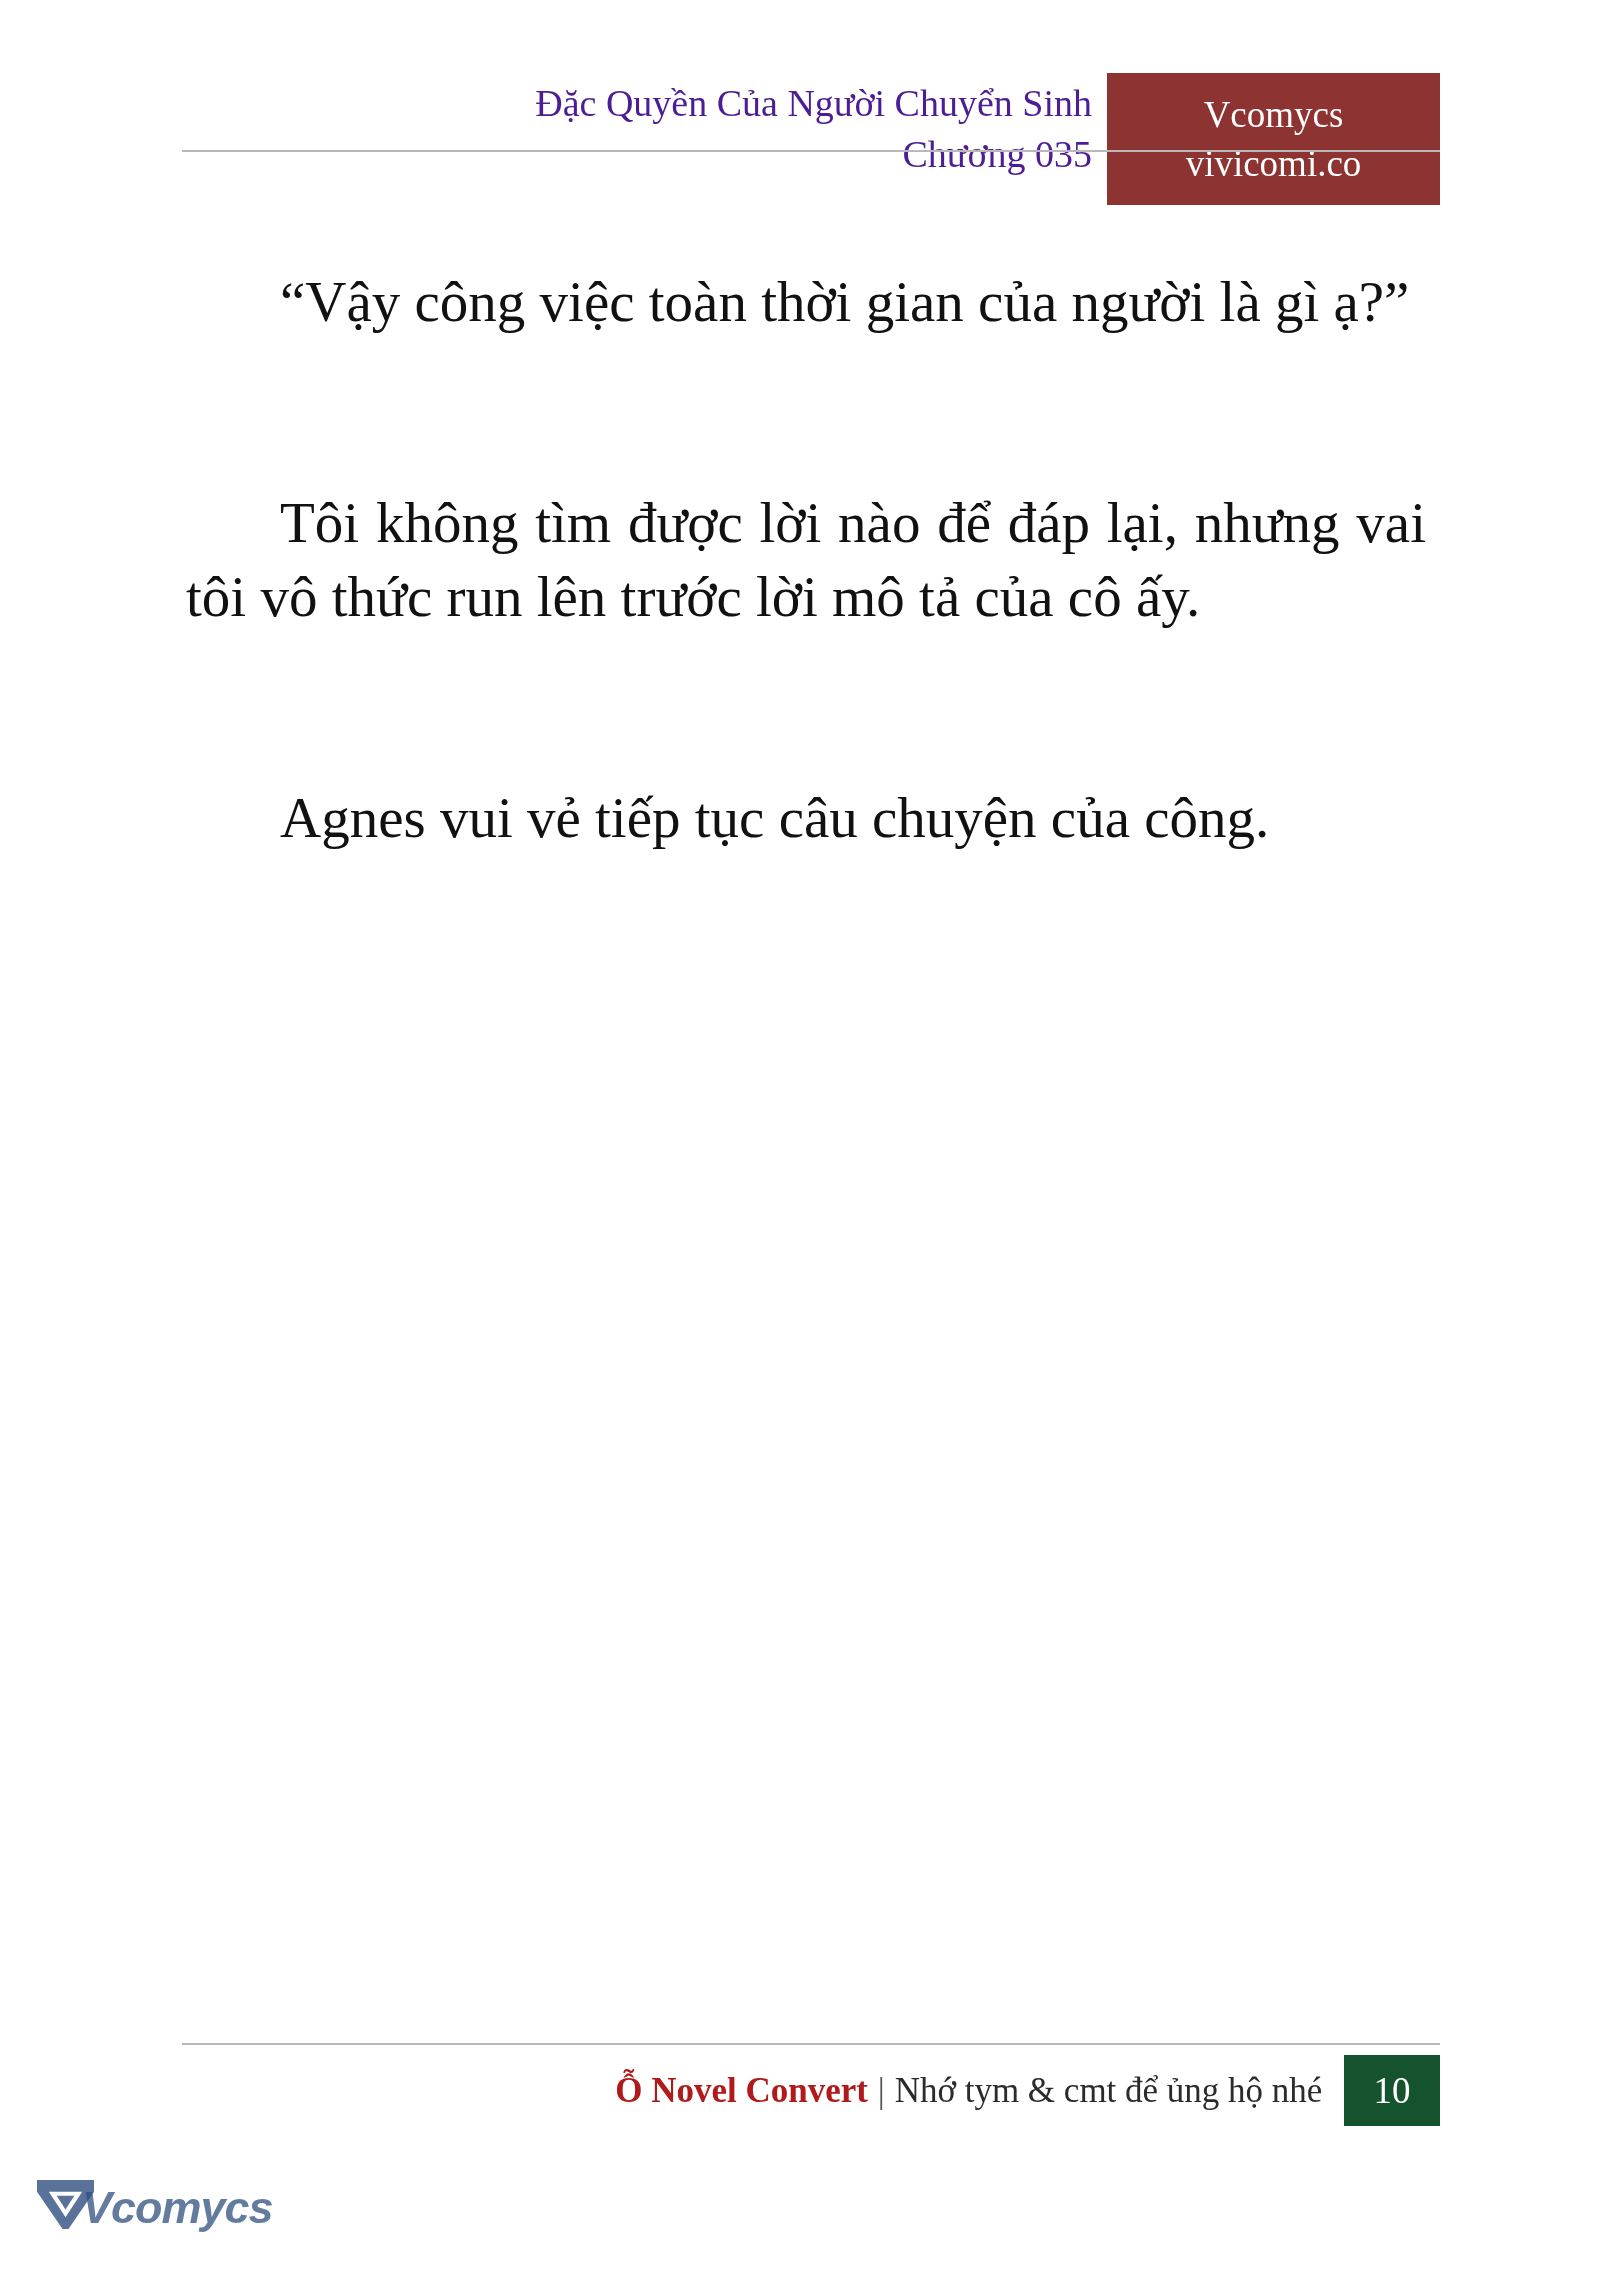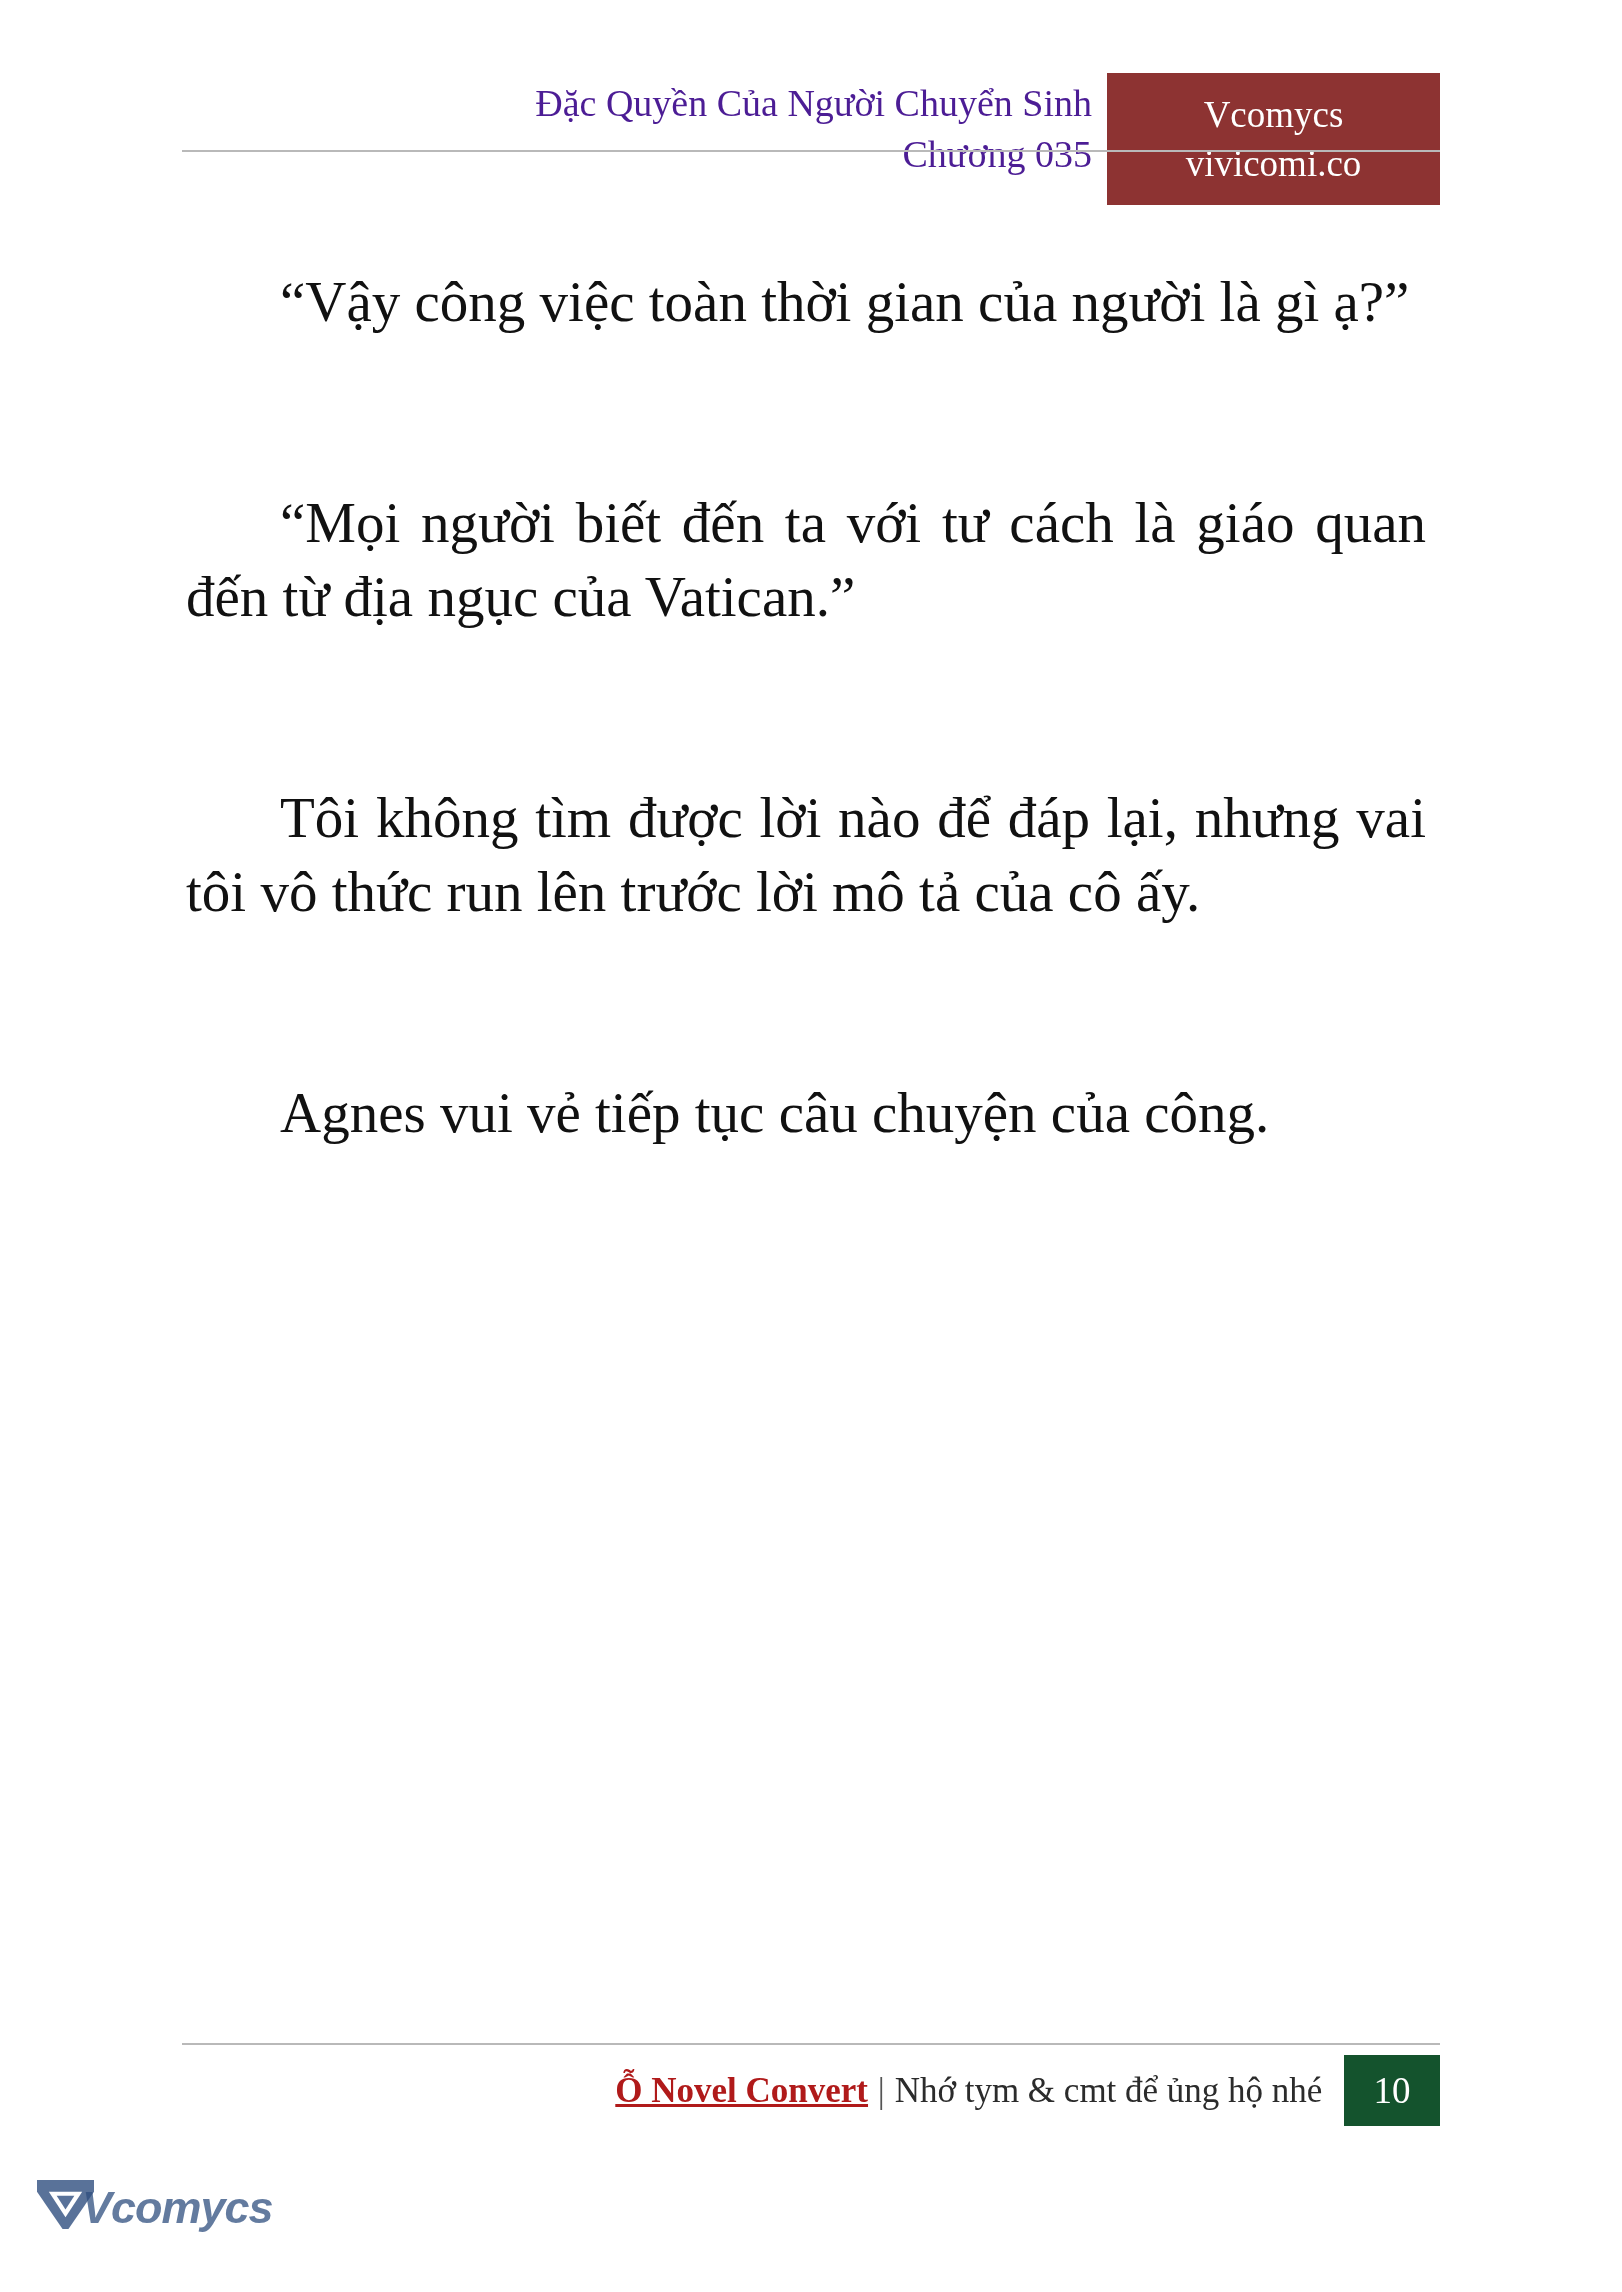--- a/index.html
+++ b/index.html
@@ -125,21 +125,20 @@
     font-family: "Liberation Serif", serif;
     font-size: 35px;
     color: #2b2b2b;
     padding-right: 21.6px;
     white-space: nowrap;
   }
   .footer-brand {
     color: #b01a1a;
     font-weight: bold;
     margin-right: 9.8px;
-    text-decoration: underline;
   }
   .footer-sep {
     color: #555555;
     margin-right: 9.8px;
   }
   .footer-page {
     width: 96px;
     background: #14532d;
     color: #ffffff;
     font-family: "Liberation Serif", serif;
@@ -191,21 +190,20 @@
       <div class="header-badge">
         <span>Vcomycs</span>
         <span>vivicomi.co</span>
       </div>
     </div>
   </div>
   <div class="header-rule"></div>
 
   <div class="content">
     <p class="para p1">“Vậy công việc toàn thời gian của người là gì ạ?”</p>
-    <p class="para p2">“Mọi người biết đến ta với tư cách là giáo quan đến từ địa ngục của Vatican.”</p>
     <p class="para p3">Tôi không tìm được lời nào để đáp lại, nhưng vai tôi vô thức run lên trước lời mô tả của cô ấy.</p>
     <p class="para p4">Agnes vui vẻ tiếp tục câu chuyện của công.</p>
   </div>
 
   <div class="footer-rule"></div>
   <div class="footer">
     <div class="footer-center">
       <div class="footer-text">
         <span class="footer-brand">Ỗ Novel Convert</span>
         <span class="footer-sep">|</span>

